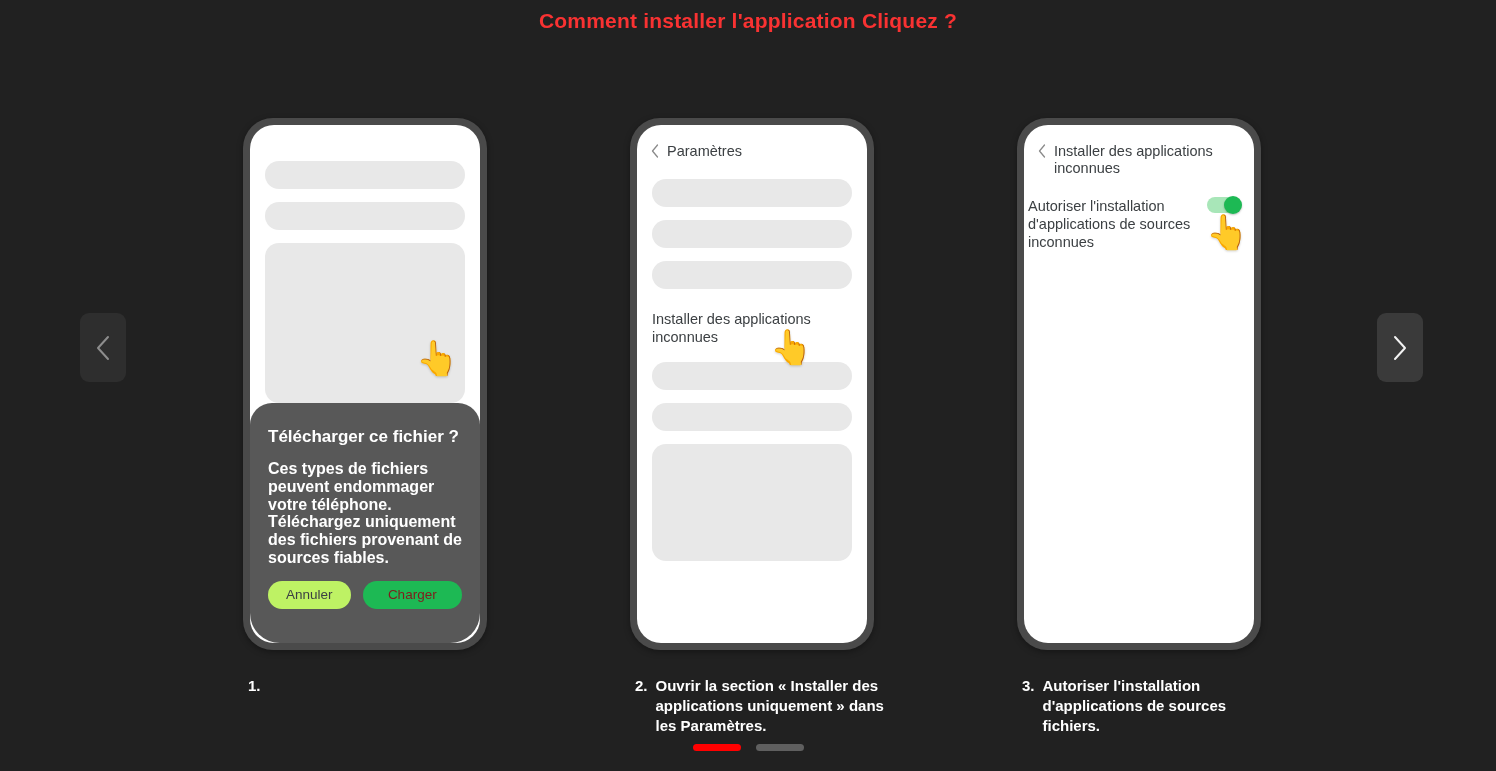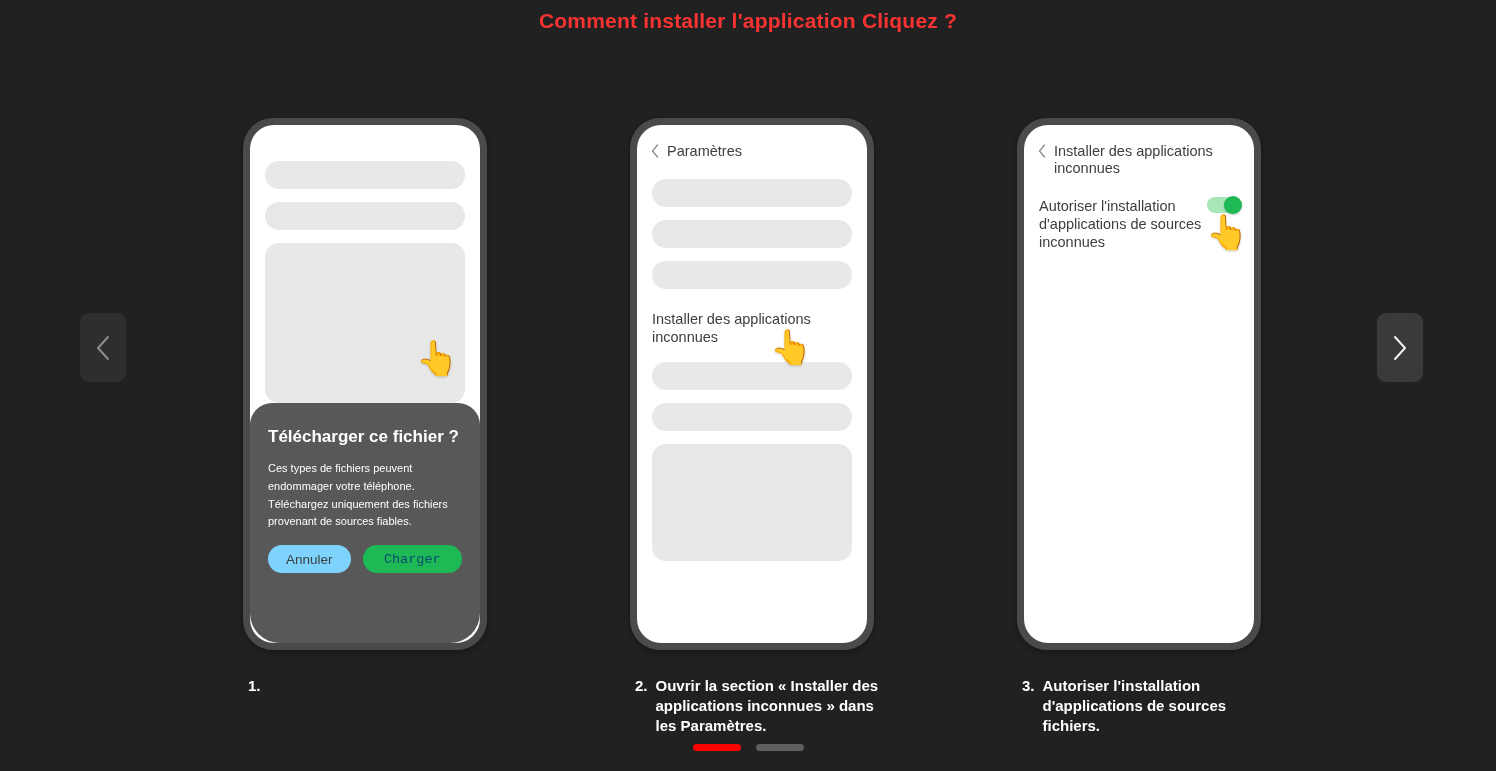--- a/index.html
+++ b/index.html
@@ -173,47 +173,46 @@
     padding: 22px 18px 4px 18px;
     color: #ffffff;
   }
   .dialog-title {
     font-size: 17px;
     font-weight: bold;
     line-height: 23px;
     margin-bottom: 12px;
   }
   .dialog-body {
-    font-size: 11px;
-    font-weight: normal;
+    font-size: 16px;
+    font-weight: bold;
     line-height: 17.8px;
     margin-bottom: 14px;
   }
   .dialog-actions {
     display: flex;
     gap: 12px;
   }
   .btn {
     border: none;
     border-radius: 16px;
     height: 28px;
     padding: 0 18px;
     font-size: 13.5px;
     cursor: pointer;
     font-family: "Liberation Sans", sans-serif;
   }
   .btn-cancel {
-    background: #7dd3fc;
+    background: #bef264;
     color: #3c4043;
   }
   .btn-confirm {
     background: #1db954;
-    color: #0c4a6e;
+    color: #7f1d1d;
     flex: 1;
-    font-family: Liberation Mono, monospace;
   }
 
   
   .hand {
     position: absolute;
     font-size: 34px;
     line-height: 1;
     user-select: none;
     pointer-events: none;
     filter: drop-shadow(0 1px 1px rgba(0,0,0,0.18));
@@ -328,38 +327,38 @@
           <div class="ph-bar" style="top:278px;"></div>
           <div class="ph-block" style="top:319px; height:117px;"></div>
 
           <div class="hand" style="left:133px; top:205px;">👆</div>
 
         </div>
       </div>
 
       <div class="caption">
         <span class="caption-num">2.</span>
-        <span class="caption-text">Ouvrir la section « Installer des applications inconnues » dans les Paramètres.</span>
+        <span class="caption-text">Ouvrir la section « Installer des applications uniquement » dans les Paramètres.</span>
       </div>
     </div>
 
     <div class="slide slide-3">
       <div class="phone">
         <div class="phone-screen">
 
           <div class="sheet-header">
             <span class="chev-back">
               <svg width="8" height="14" viewBox="0 0 8 14" fill="none">
                 <path d="M6.5 1 L1.5 7 L6.5 13" stroke="#8a8a8a" stroke-width="1.3" stroke-linecap="round" stroke-linejoin="round"></path>
               </svg>
             </span>
             <span>Installer des applications inconnues</span>
           </div>
 
-          <div class="screen-label" style="top:72px; left:15px; width:175px;">Autoriser l'installation d'applications de sources inconnues</div>
+          <div class="screen-label" style="top:72px; left:4px; width:175px;">Autoriser l'installation d'applications de sources inconnues</div>
 
           <div class="toggle" style="top:72px; right:13px;">
             <span class="knob"></span>
           </div>
 
           <div class="hand" style="left:182px; top:90px;">👆</div>
 
         </div>
       </div>
 

